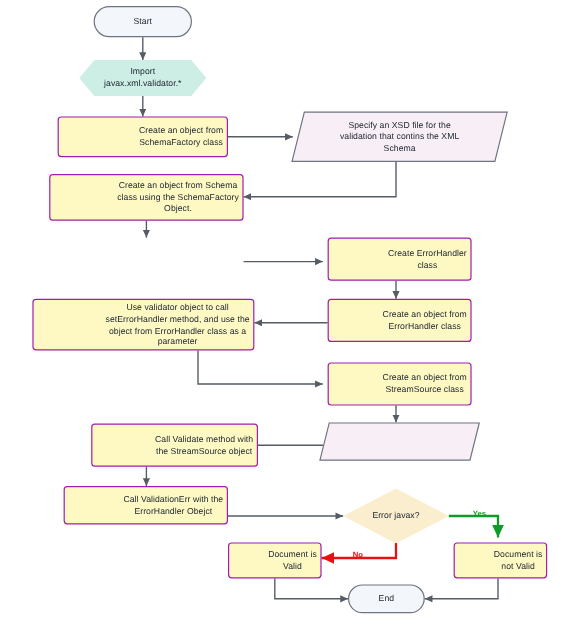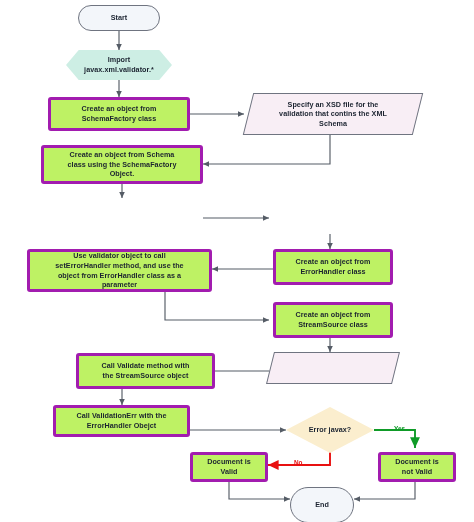--- a/index.html
+++ b/index.html
@@ -27,26 +27,26 @@
     box-sizing: border-box;
     display: flex;
     align-items: center;
     justify-content: center;
     text-align: center;
     color: #1b2330;
     font-size: 7.2px;
     line-height: 1.33;
     letter-spacing: 0.05px;
     padding: 2px 3px;
-    font-weight: bold;
   }
   .node-proc {
-    background: #bef264;
-    border: 3px solid #a21caf;
+    background: #fef9c3;
+    border: 1px solid #a21caf;
     border-radius: 3px;
+    justify-content: flex-end;
   }
   .node-term {
     background: #f3f6fa;
     border: 1px solid #6f7480;
     border-radius: 999px;
   }
   .node-io {
     color: #1b2330;
   }
   .node-io .io-skew {
@@ -154,20 +154,23 @@
   <div class="node node-io" style="left:248px; top:93px; width:170px; height:42px;text-align:center;">
     <span class="io-skew"></span>
     <span class="io-label">Specify an XSD file for the<br>validation that contins the XML<br>Schema</span>
   </div>
 
   <div class="node node-proc" style="left:41px; top:145px; width:162px; height:39px;">
     <span>Create an object from Schema<br>class using the SchemaFactory<br>Object.</span>
   </div>
 
 
+  <div class="node node-proc" style="left:273px; top:198px; width:120px; height:36px;">
+    <span>Create ErrorHandler<br>class</span>
+  </div>
 
   <div class="node node-proc" style="left:273px; top:249px; width:120px; height:36px;">
     <span>Create an object from<br>ErrorHandler class</span>
   </div>
 
   <div class="node node-proc" style="left:27px; top:249px; width:185px; height:43px;">
     <span>Use validator object to call<br>setErrorHandler method,  and use the<br>object from ErrorHandler class as a<br>parameter</span>
   </div>
 
   <div class="node node-proc" style="left:273px; top:302px; width:120px; height:36px;">
@@ -192,20 +195,20 @@
   </div>
 
   <div class="node node-proc" style="left:190px; top:452px; width:78px; height:30px;">
     <span>Document is<br>Valid</span>
   </div>
 
   <div class="node node-proc" style="left:378px; top:452px; width:78px; height:30px;">
     <span>Document is<br>not Valid</span>
   </div>
 
-  <div class="node node-term" style="left:290px; top:487px; width:64px; height:36px;">
+  <div class="node node-term" style="left:290px; top:487px; width:64px; height:24px;">
     <span>End</span>
   </div>
 
   <span class="edge-label" style="left:394px; top:425px; color:#0f9b28;">Yes</span>
   <span class="edge-label" style="left:294px; top:459px; color:#e81010;">No</span>
 
 </div>
 
 </body></html>

